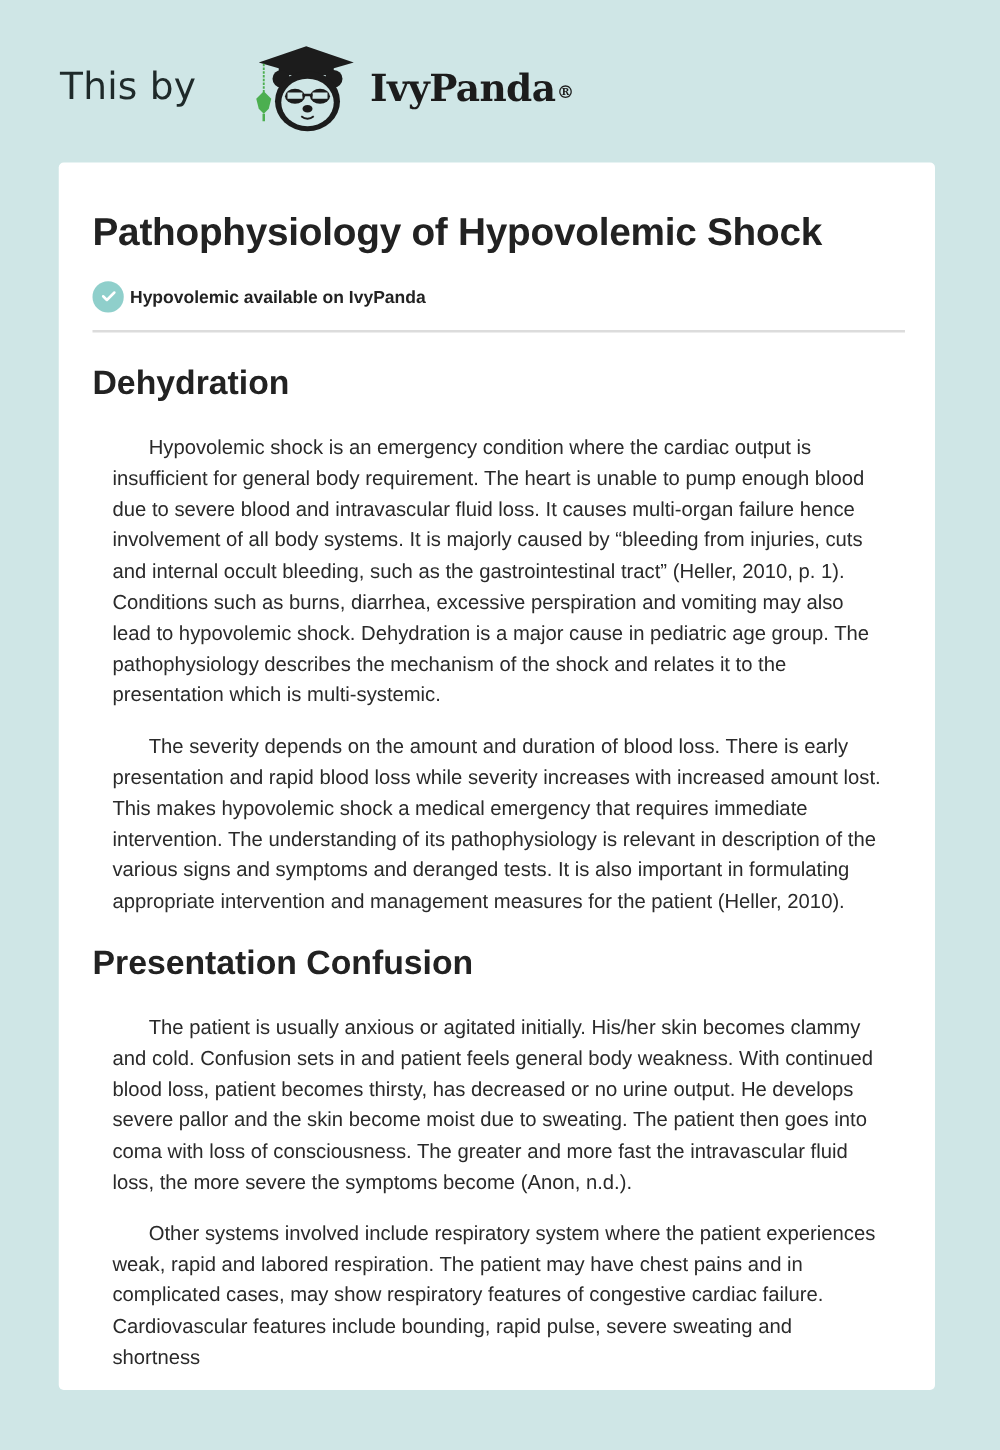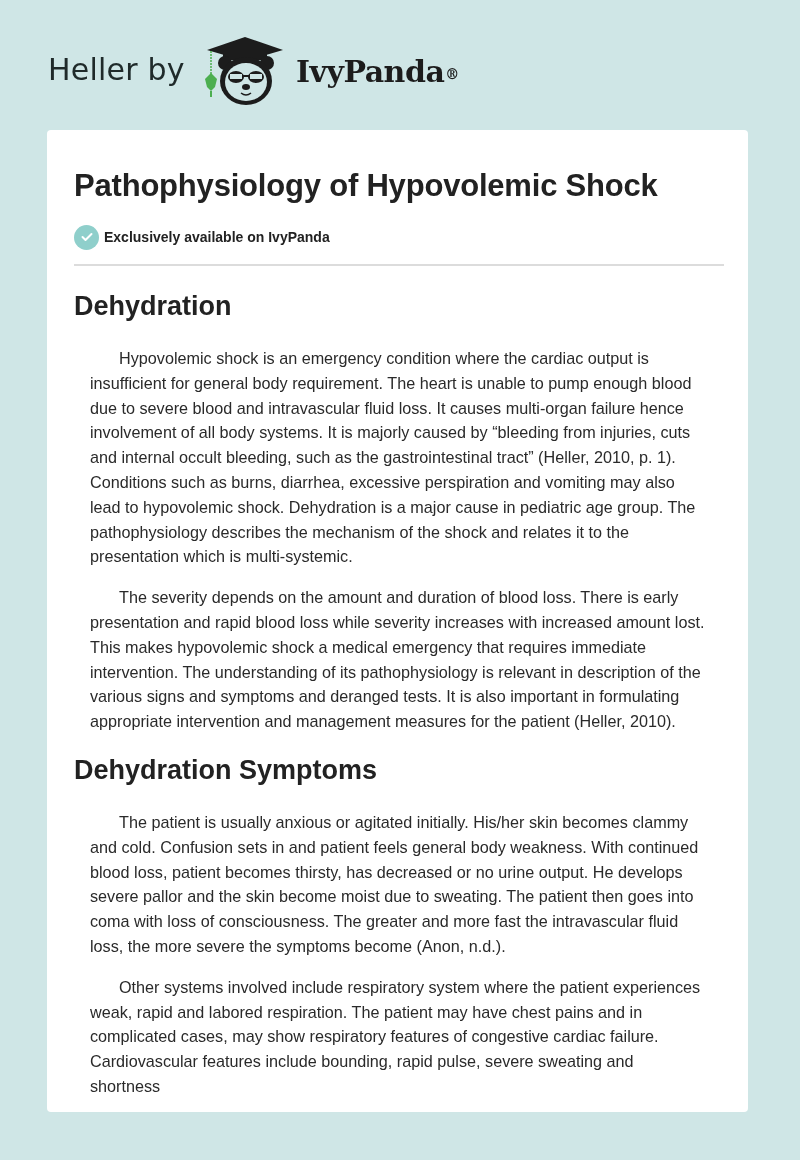--- a/index.html
+++ b/index.html
@@ -122,21 +122,21 @@
       color: #2a2a2a;
       text-indent: 29px;
     }
     .p-first { margin-top: 22px; }
     .p-next { margin-top: 13px; }
   </style>
 </head>
 <body>
 
 <div class="header">
-  <div class="essay-by">Heller by</div>
+  <div class="essay-by">This by</div>
   <div class="logo-icon">
     <svg width="92" height="72" viewBox="0 0 92 72" xmlns="http://www.w3.org/2000/svg">
 
       <polygon points="6,15 44,2 82,15 44,26" fill="#1c1c1c"></polygon>
       <rect x="22" y="17" width="44" height="8" fill="#1c1c1c"></rect>
 
       <line x1="10" y1="16" x2="10" y2="40" stroke="#4caf50" stroke-width="1.5" stroke-dasharray="2,1"></line>
       <path d="M4,44 L10,38 L16,44 L14,52 L10,56 L6,52 Z" fill="#4caf50"></path>
       <line x1="10" y1="56" x2="10" y2="62" stroke="#4caf50" stroke-width="2"></line>
 
@@ -164,26 +164,26 @@
 <div class="card">
   <div class="content">
     <h1 class="title">Pathophysiology of Hypovolemic Shock</h1>
 
     <div class="exclusive">
       <span class="check-badge">
         <svg width="12" height="10" viewBox="0 0 12 10" xmlns="http://www.w3.org/2000/svg">
           <polyline points="1.5,5 4.5,8 10.5,2" fill="none" stroke="#ffffff" stroke-width="2" stroke-linecap="round" stroke-linejoin="round"></polyline>
         </svg>
       </span>
-      <span class="exclusive-text">Exclusively available on IvyPanda</span>
+      <span class="exclusive-text">Hypovolemic available on IvyPanda</span>
     </div>
 
     <div class="divider"></div>
 
     <h2 class="h-intro">Dehydration</h2>
     <p class="p-first">Hypovolemic shock is an emergency condition where the cardiac output is insufficient for general body requirement. The heart is unable to pump enough blood due to severe blood and intravascular fluid loss. It causes multi-organ failure hence involvement of all body systems. It is majorly caused by “bleeding from injuries, cuts and internal occult bleeding, such as the gastrointestinal tract” (Heller, 2010, p. 1). Conditions such as burns, diarrhea, excessive perspiration and vomiting may also lead to hypovolemic shock. Dehydration is a major cause in pediatric age group. The pathophysiology describes the mechanism of the shock and relates it to the presentation which is multi-systemic.</p>
     <p class="p-next">The severity depends on the amount and duration of blood loss. There is early presentation and rapid blood loss while severity increases with increased amount lost. This makes hypovolemic shock a medical emergency that requires immediate intervention. The understanding of its pathophysiology is relevant in description of the various signs and symptoms and deranged tests. It is also important in formulating appropriate intervention and management measures for the patient (Heller, 2010).</p>
 
-    <h2 class="h-present">Dehydration Symptoms</h2>
+    <h2 class="h-present">Presentation Confusion</h2>
     <p class="p-first">The patient is usually anxious or agitated initially. His/her skin becomes clammy and cold. Confusion sets in and patient feels general body weakness. With continued blood loss, patient becomes thirsty, has decreased or no urine output. He develops severe pallor and the skin become moist due to sweating. The patient then goes into coma with loss of consciousness. The greater and more fast the intravascular fluid loss, the more severe the symptoms become (Anon, n.d.).</p>
     <p class="p-next">Other systems involved include respiratory system where the patient experiences weak, rapid and labored respiration. The patient may have chest pains and in complicated cases, may show respiratory features of congestive cardiac failure. Cardiovascular features include bounding, rapid pulse, severe sweating and shortness</p>
   </div>
 </div>
 
 </body></html>

